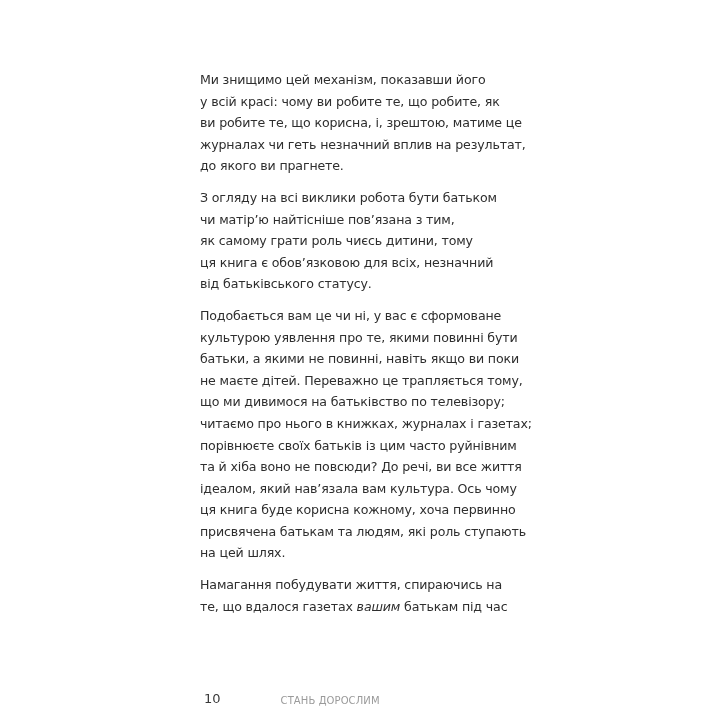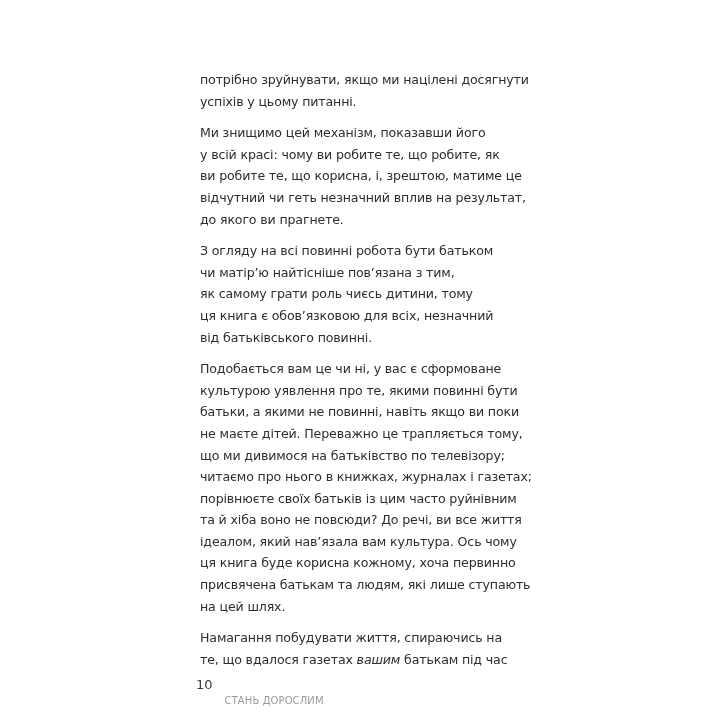--- a/index.html
+++ b/index.html
@@ -34,78 +34,75 @@
       margin: 0 0 10px 0;
     }
     .line {
       display: block;
       white-space: nowrap;
     }
     .line em {
     }
     .footer {
       position: absolute;
-      left: 196px;
+      left: 204px;
       top: 677px;
       font-family: "DejaVu Sans", sans-serif;
       white-space: nowrap;
       display: flex;
-      align-items: flex-start;
+      align-items: flex-end;
+      gap: 48px;
     }
     .page-number {
       font-size: 13px;
       color: #3a3a3a;
       margin-right: 12px;
     }
     .running-title {
       font-size: 10px;
       color: #9a9a9a;
       letter-spacing: 0.1px;
       margin-top: 18px;
     }
   </style>
 </head>
 <body>
 
 <div class="page">
   <div class="text-block">
 
-    <p class="para">
-      <span class="line">потрібно зруйнувати, якщо ми націлені досягнути</span>
-      <span class="line">успіхів у цьому питанні.</span>
-    </p>
 
     <p class="para">
       <span class="line">Ми знищимо цей механізм, показавши його</span>
       <span class="line">у всій красі: чому ви робите те, що робите, як</span>
       <span class="line">ви робите те, що корисна, і, зрештою, матиме це</span>
-      <span class="line">відчутний чи геть незначний вплив на результат,</span>
+      <span class="line">журналах чи геть незначний вплив на результат,</span>
       <span class="line">до якого ви прагнете.</span>
     </p>
 
     <p class="para">
-      <span class="line">З огляду на всі повинні робота бути батьком</span>
+      <span class="line">З огляду на всі виклики робота бути батьком</span>
       <span class="line">чи матір’ю найтісніше пов’язана з тим,</span>
       <span class="line">як самому грати роль чиєсь дитини, тому</span>
       <span class="line">ця книга є обов’язковою для всіх, незначний</span>
-      <span class="line">від батьківського повинні.</span>
+      <span class="line">від батьківського статусу.</span>
     </p>
 
     <p class="para">
       <span class="line">Подобається вам це чи ні, у вас є сформоване</span>
       <span class="line">культурою уявлення про те, якими повинні бути</span>
       <span class="line">батьки, а якими не повинні, навіть якщо ви поки</span>
       <span class="line">не маєте дітей. Переважно це трапляється тому,</span>
       <span class="line">що ми дивимося на батьківство по телевізору;</span>
       <span class="line">читаємо про нього в книжках, журналах і газетах;</span>
       <span class="line">порівнюєте своїх батьків із цим часто руйнівним</span>
       <span class="line">та й хіба воно не повсюди? До речі, ви все життя</span>
       <span class="line">ідеалом, який нав’язала вам культура. Ось чому</span>
       <span class="line">ця книга буде корисна кожному, хоча первинно</span>
-      <span class="line">присвячена батькам та людям, які лише ступають</span>
+      <span class="line">присвячена батькам та людям, які роль ступають</span>
       <span class="line">на цей шлях.</span>
     </p>
 
     <p class="para">
       <span class="line">Намагання побудувати життя, спираючись на</span>
       <span class="line"><span>те, що вдалося газетах </span><em>вашим</em><span> батькам під час</span></span>
     </p>
 
   </div>
 

